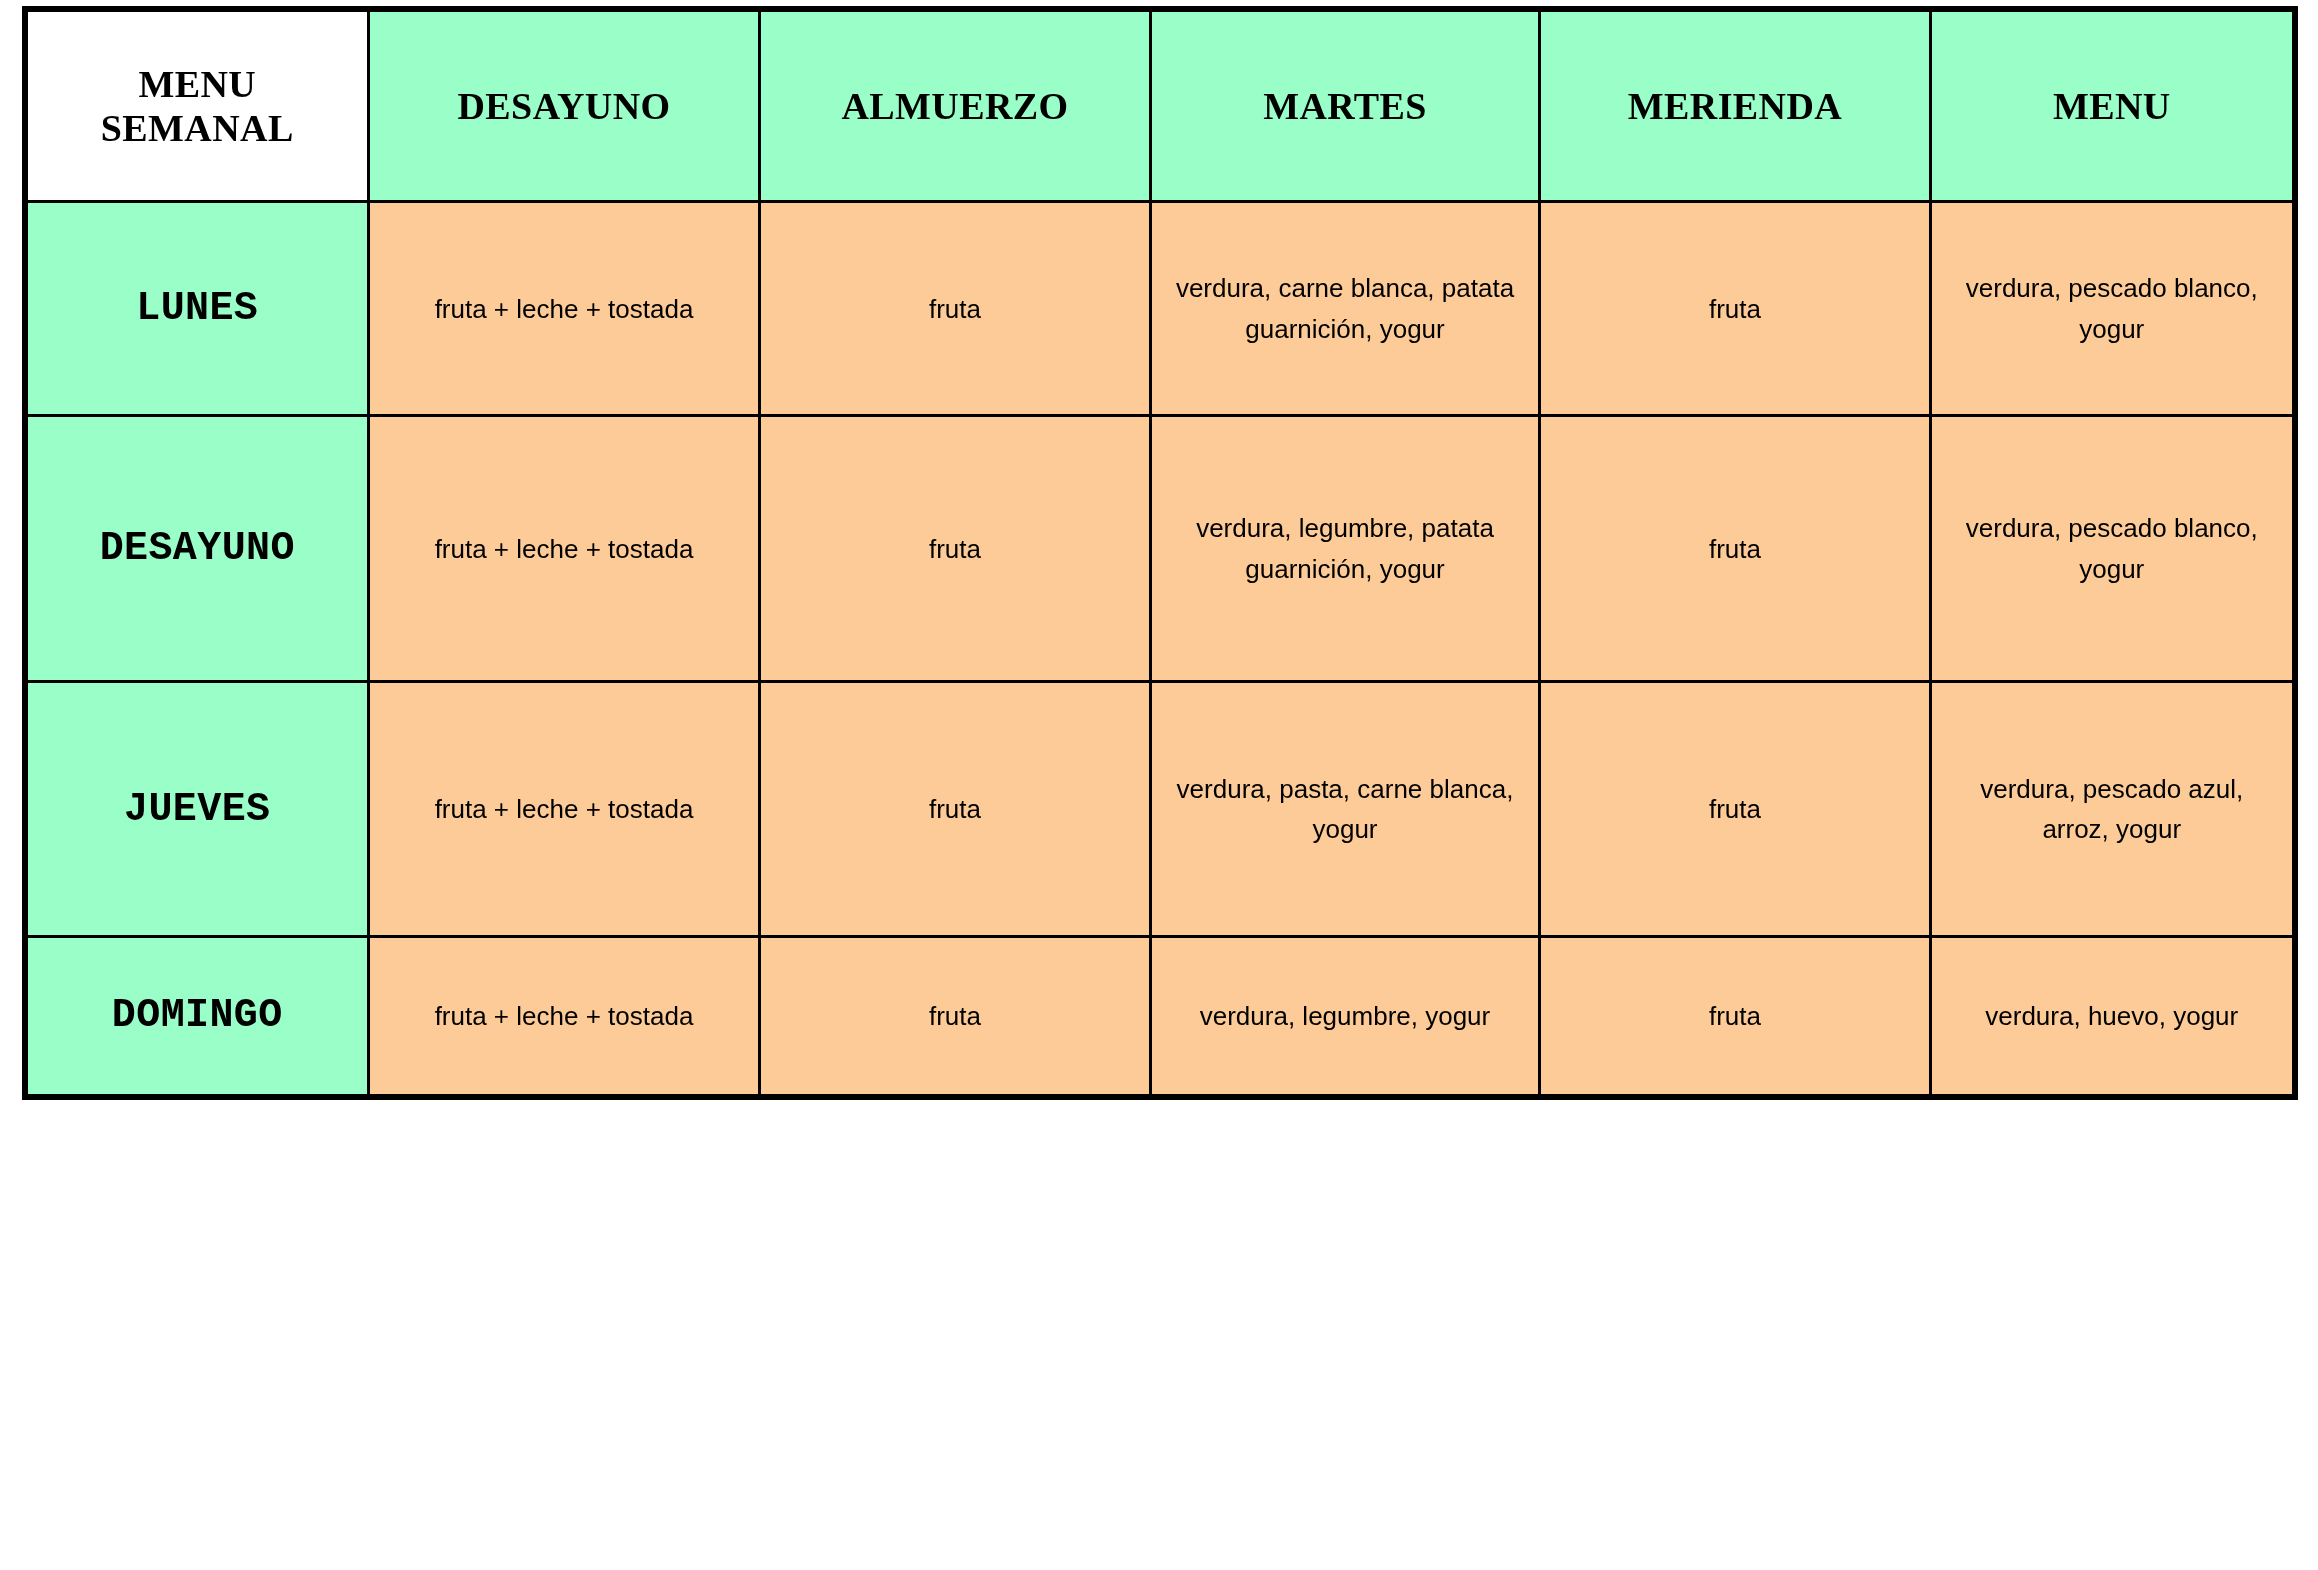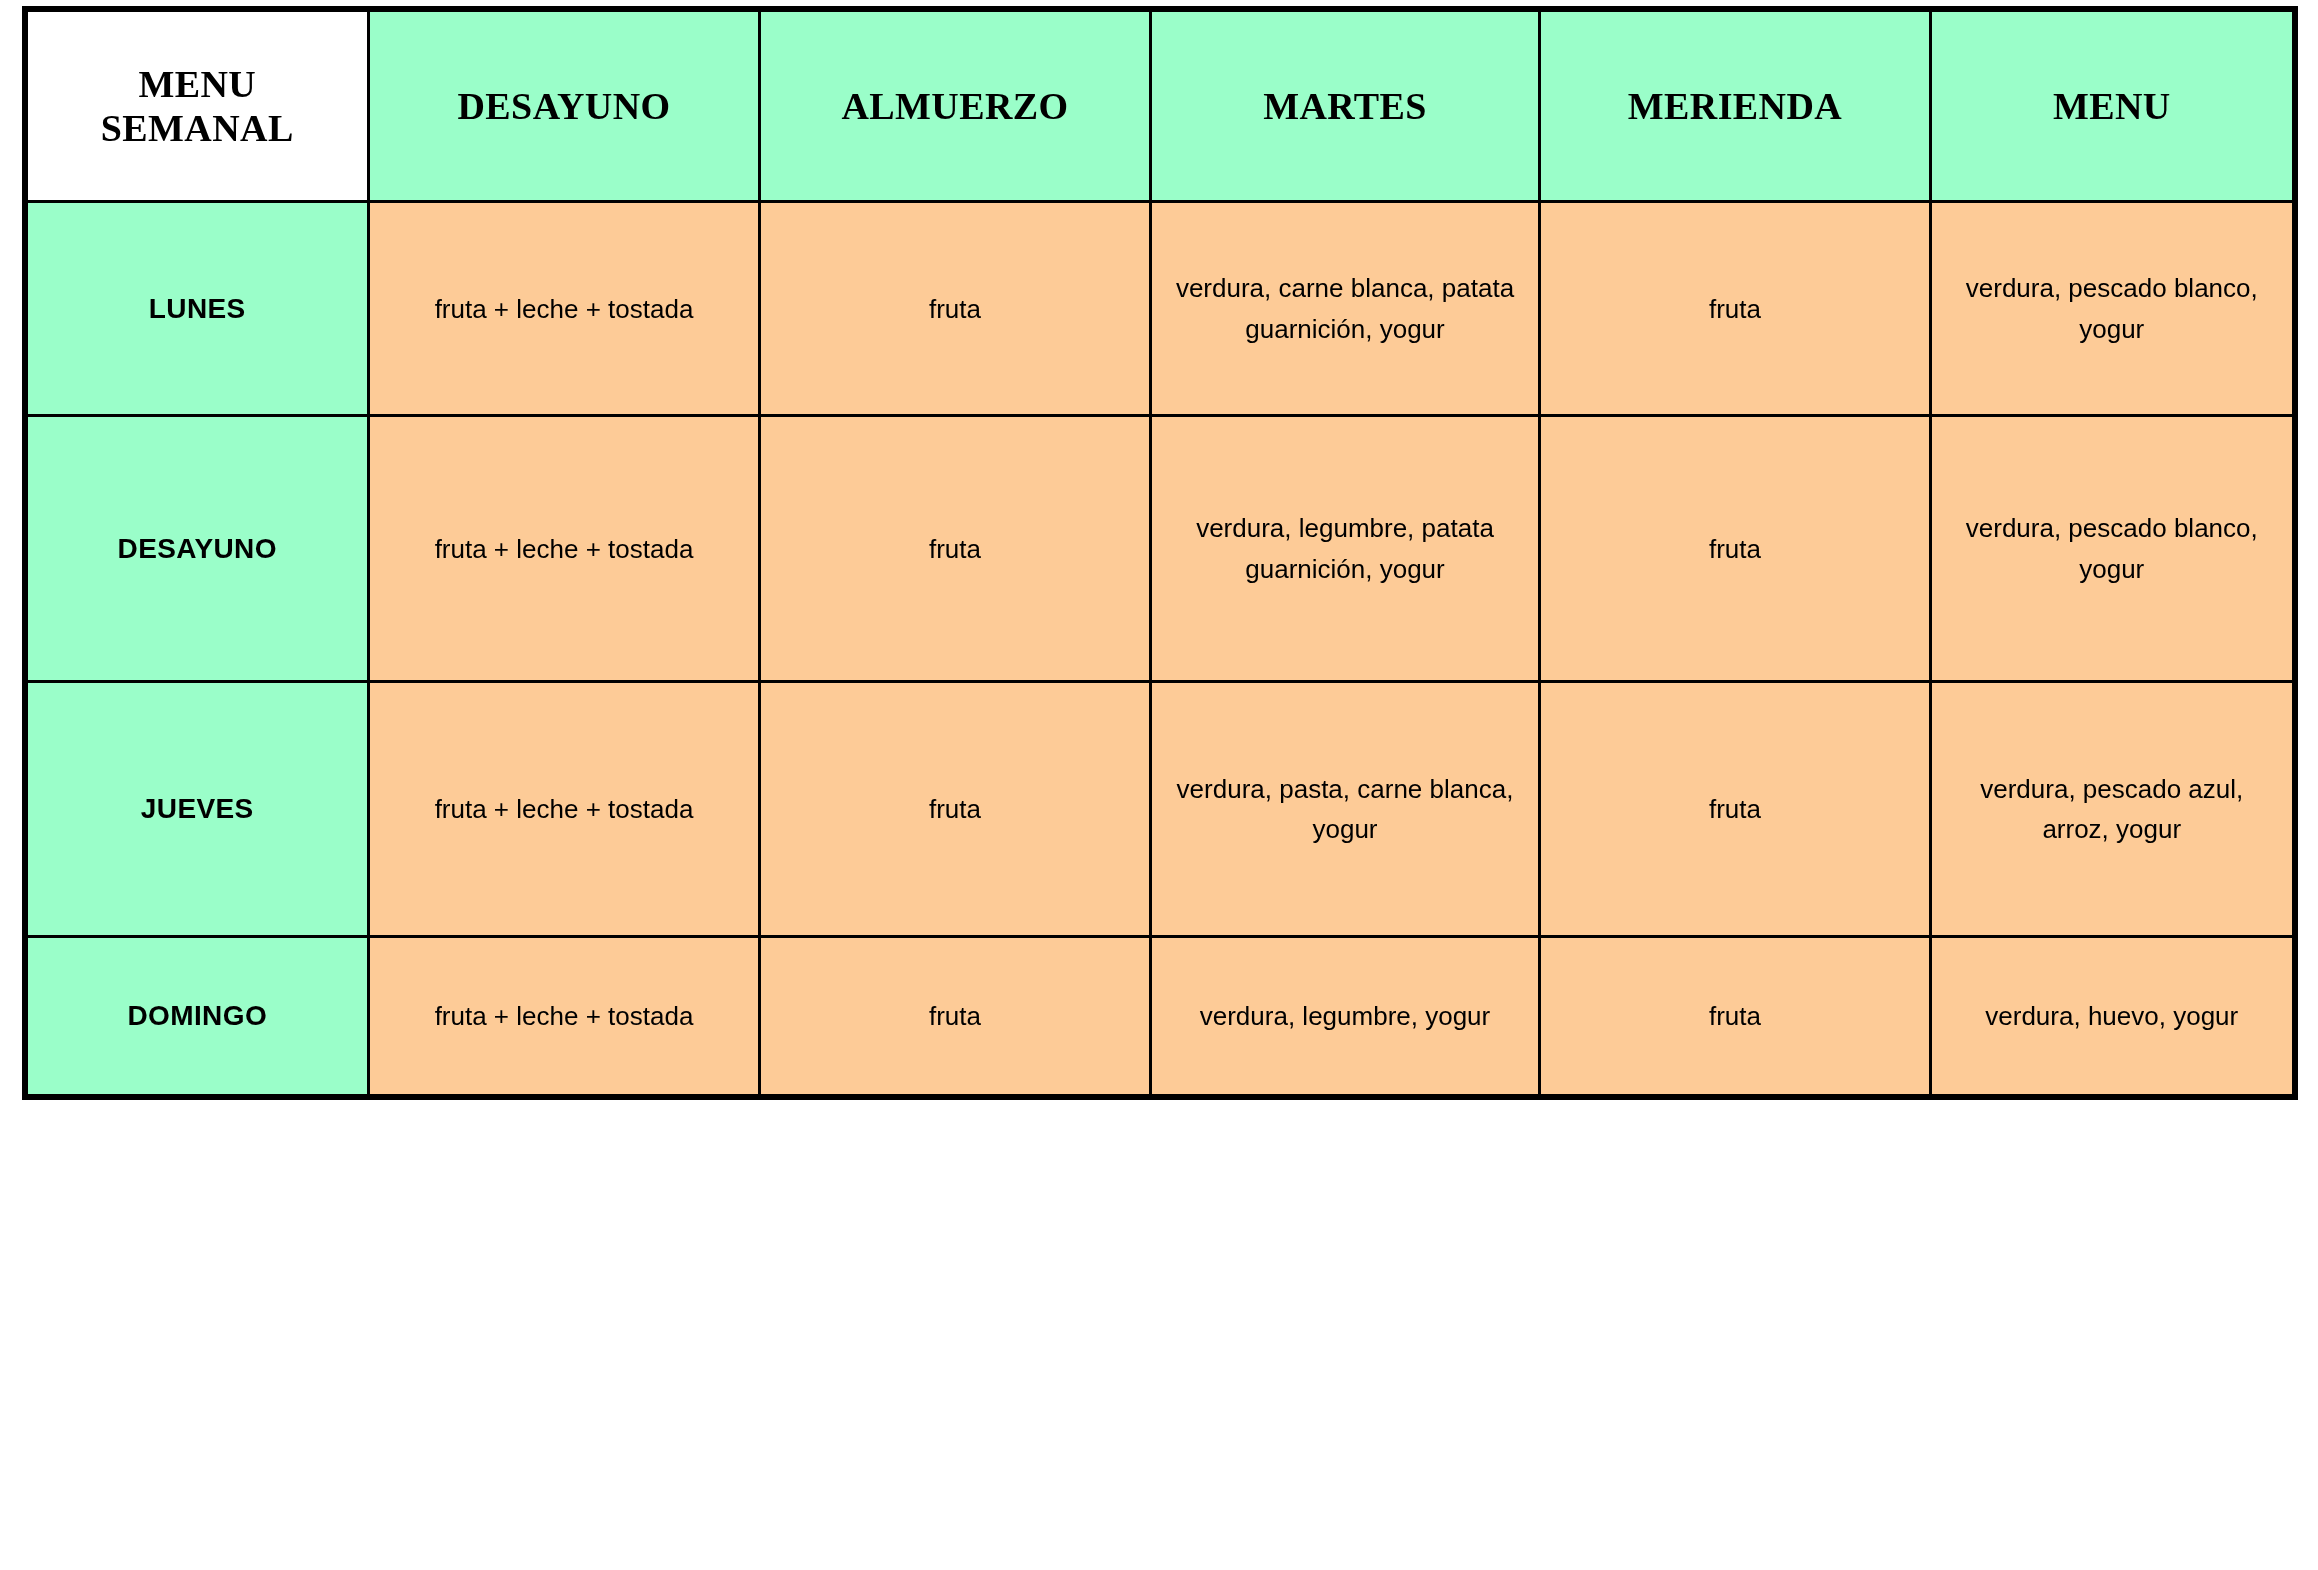--- a/index.html
+++ b/index.html
@@ -57,23 +57,23 @@
     font-family:Liberation Serif, serif;
     font-weight:700;
     font-size:38px;
     letter-spacing:0.4px;
   }
   th.title-cell{
     background:var(--title-bg);
   }
   td.day{
     background:var(--header-green);
-    font-family:Liberation Sans, sans-serif;
+    font-family:Liberation Mono, monospace;
     font-weight:700;
-    font-size:28px;
+    font-size:40px;
     letter-spacing:0.4px;
   }
   td.meal{
     background:var(--cell-orange);
     font-size:26px;
     line-height:1.55;
   }
 </style>
 </head>
 <body>

